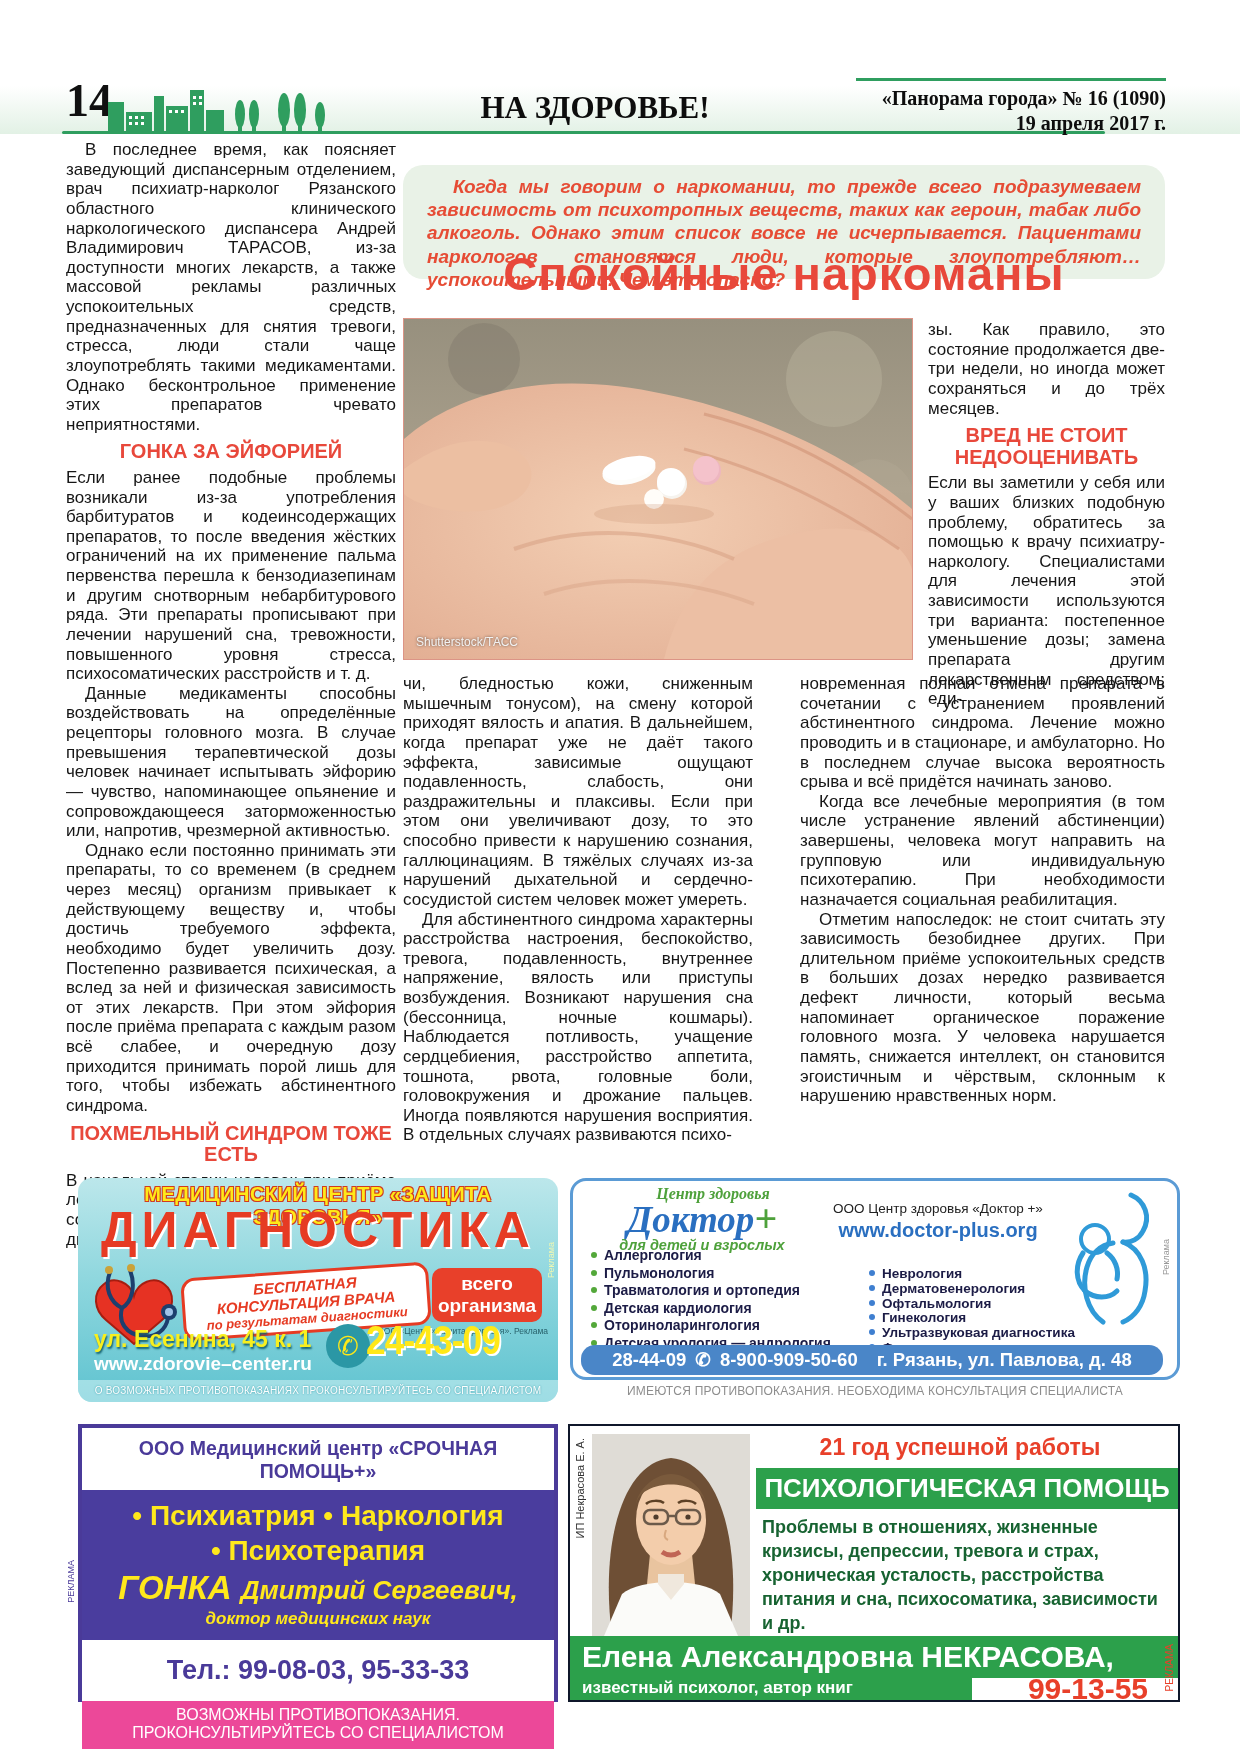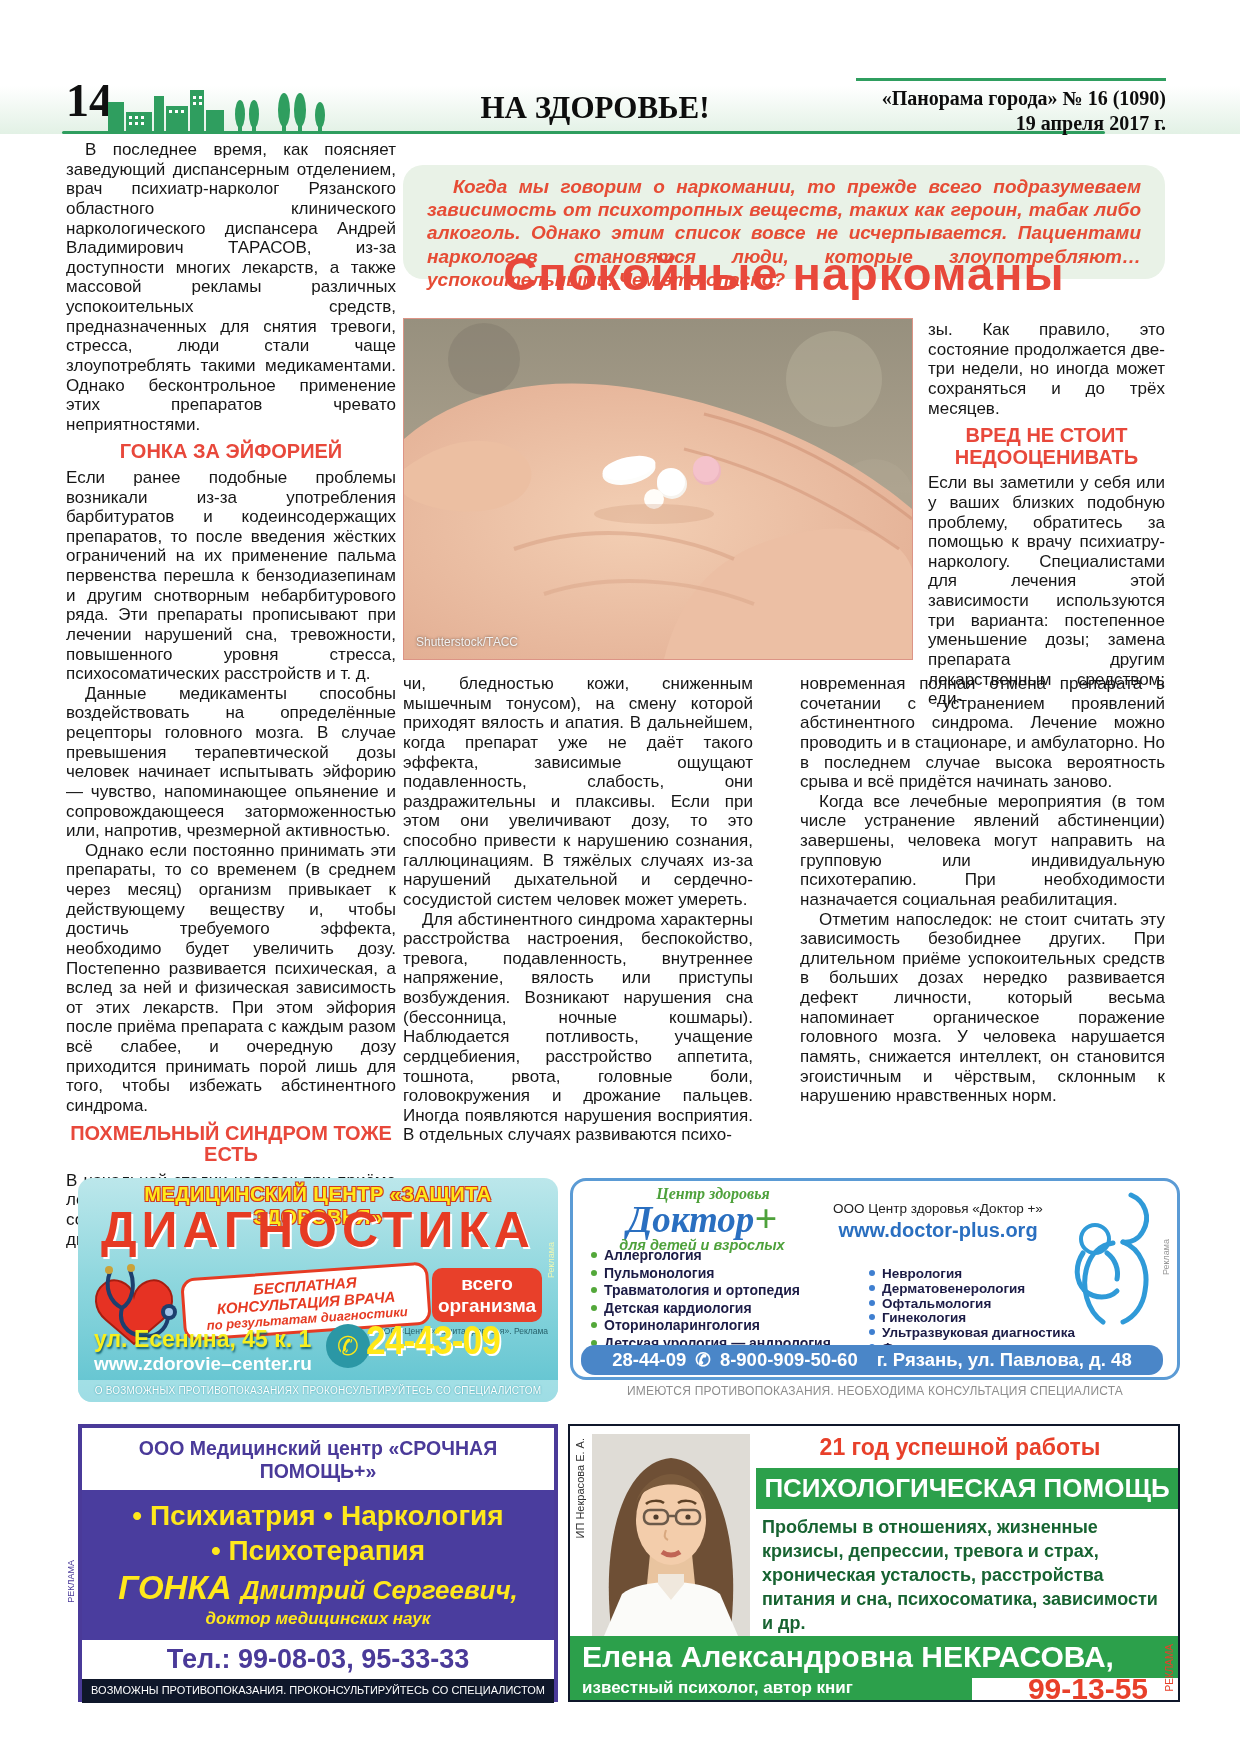--- a/index.html
+++ b/index.html
@@ -101,22 +101,22 @@
   .dp-disc{left:570px;top:1384px;width:610px;text-align:center;color:#8d8d8d;font-size:12px;letter-spacing:.2px;}
 
   
   .sp{left:78px;top:1424px;width:472px;height:270px;border:4px solid #4a3a99;background:#fff;}
   .sp-head{padding:9px 4px 7px;text-align:center;color:#4a3a99;font-weight:800;font-size:19.5px;}
   .sp-body{background:#4a3d9e;text-align:center;color:#ffe81c;padding:8px 0 10px;}
   .sp-l1,.sp-l2{font-weight:800;font-size:28px;line-height:1.25;}
   .sp-name{font-weight:800;font-style:italic;font-size:33px;line-height:1.2;}
   .sp-name .pat{font-size:26px;}
   .sp-degree{font-weight:bold;font-style:italic;font-size:17px;line-height:1.3;}
-  .sp-tel{background:#fff;text-align:center;color:#4a3a99;font-weight:800;font-size:27px;padding:4px 0;}
-  .sp-disc{background:#0f172a;color:#fff;text-align:center;font-size:11px;padding:5px 0 7px;}
+  .sp-tel{background:#fff;text-align:center;color:#4a3a99;font-weight:800;font-size:27px;padding:15px 0;}
+  .sp-disc{background:#ec4899;color:#fff;text-align:center;font-size:16px;padding:5px 0 7px;}
   .sp-rekl{left:66px;top:1560px;font-size:9px;color:#4a3a99;}
 
   
   .nk{left:568px;top:1424px;width:608px;height:274px;border:2px solid #0f172a;background:#fff;overflow:hidden;}
   .nk-capt{position:absolute;left:4px;top:12px;font-size:11px;color:#333;}
   .nk-photo{position:absolute;left:22px;top:8px;}
   .nk-years{position:absolute;left:190px;top:8px;width:400px;text-align:center;color:#e8402a;
             font-weight:800;font-size:23px;}
   .nk-banner{position:absolute;left:186px;top:42px;width:422px;background:#2ca04b;color:#fff;
              font-weight:800;font-size:26px;text-align:center;padding:5px 0;}

